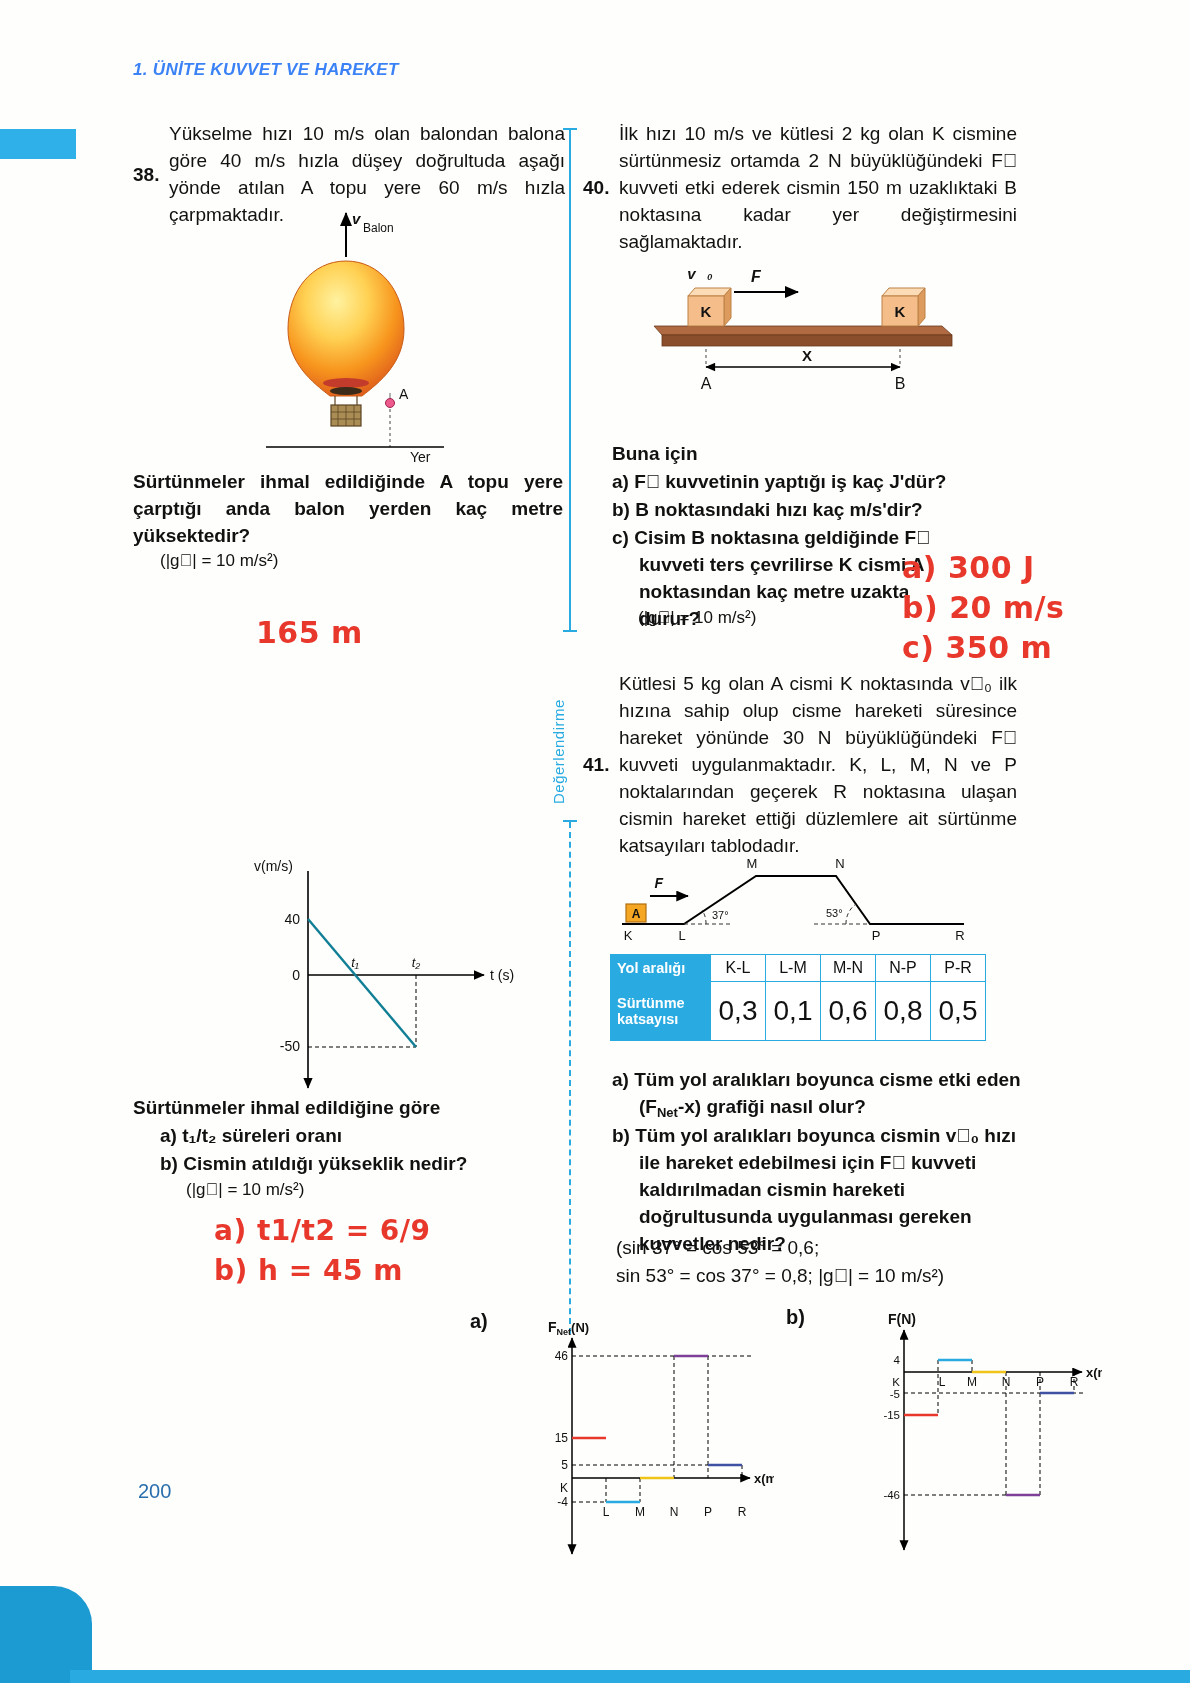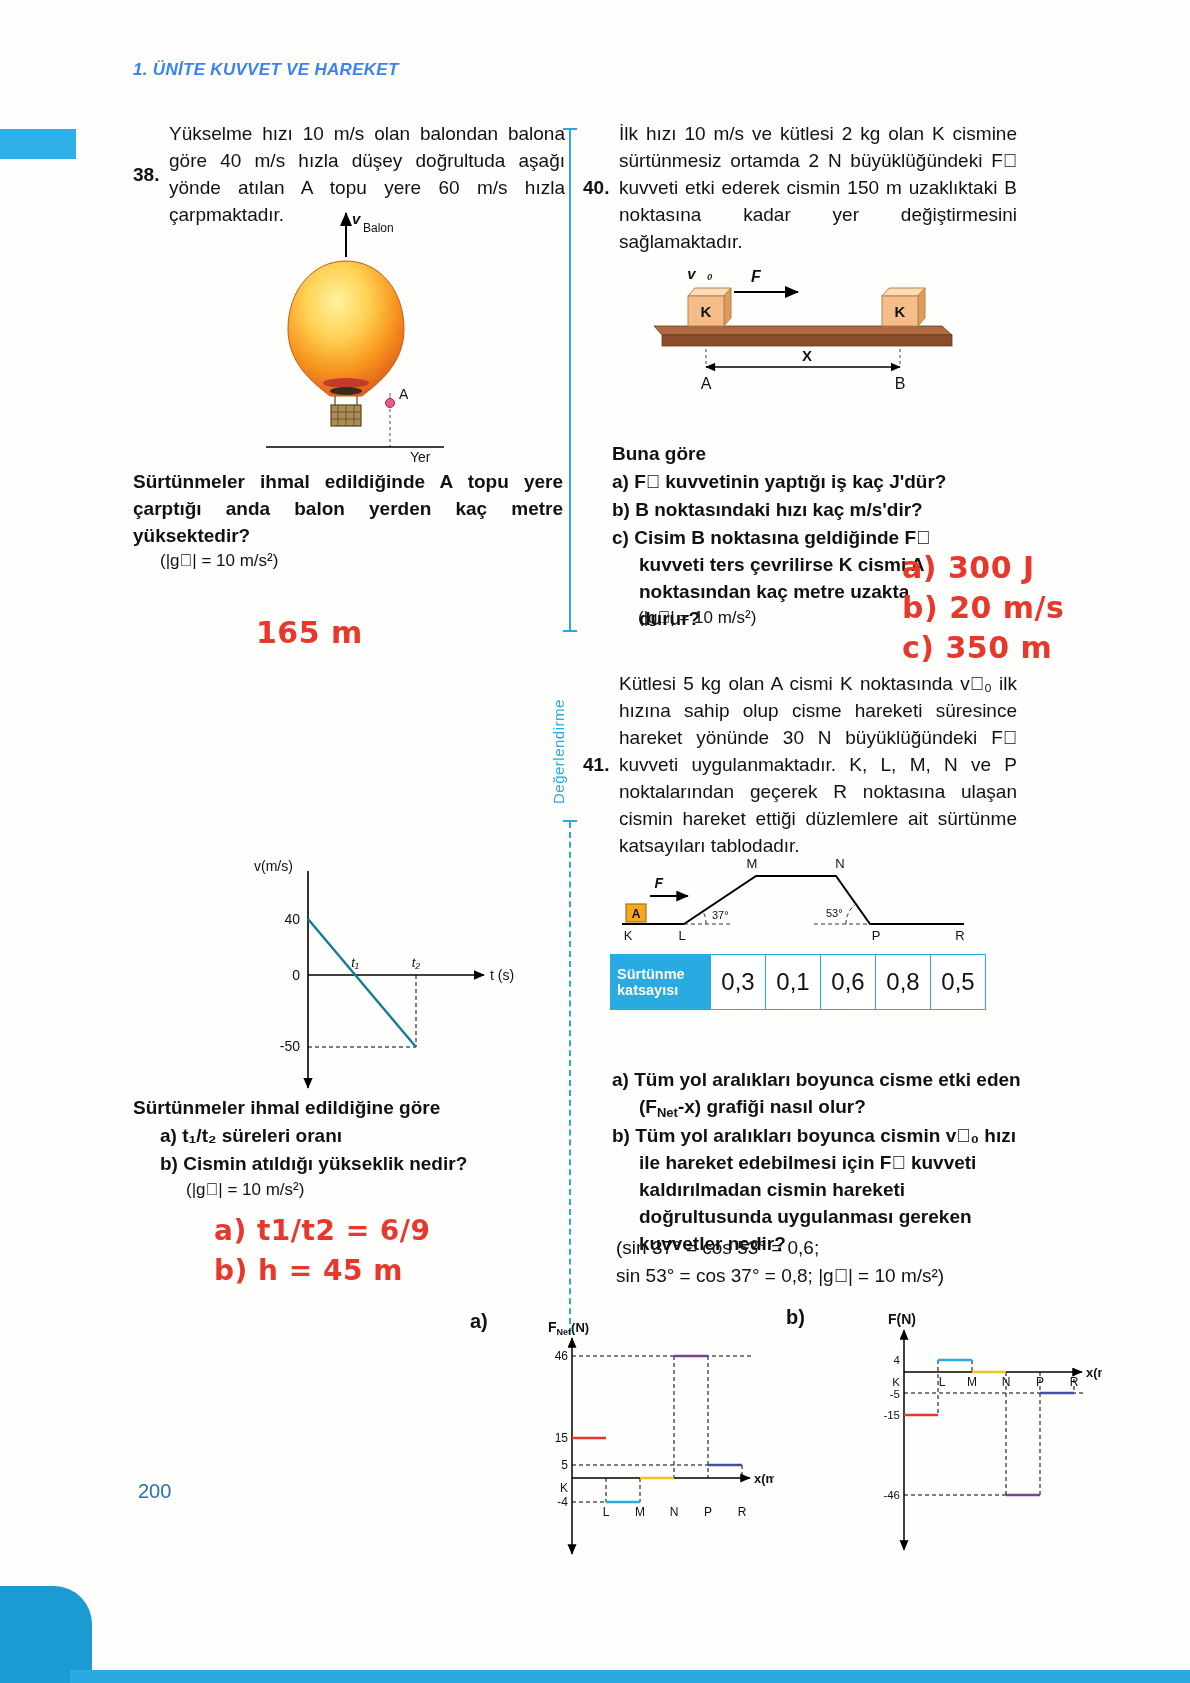--- a/index.html
+++ b/index.html
@@ -24,21 +24,21 @@
   .corner { background:#1c9ad2; border-top-right-radius:38px; }
   .strip { background:#29abe2; }
   .page-num { font-size:20px; color:#2a6fad; }
   .glabel { font-size:20px; font-weight:700; }
   .subsc { font-size:13px; vertical-align:-4px; }
   .ftable { border-collapse:collapse; table-layout:fixed; }
   .ftable th, .ftable td { border:1.6px solid #29abe2; }
   .ftable th { background:#29abe2; color:#fff; font-size:14.5px; font-weight:700; text-align:left; padding:4px 6px; }
   .ftable td { text-align:center; background:#fff; }
   .r1 td { font-size:16px; padding:4px 0; }
-  .r2 td { font-size:24px; padding:13px 0;text-align:center; }
+  .r2 td { font-size:28px; padding:13px 0;text-align:center; }
   svg text { font-family:"Liberation Sans", sans-serif; fill:#111; }
 </style>
 </head>
 <body>
 
 <div id="page">
 
   <div class="abs tabmark" style="left:0;top:129px;width:76px;height:30px"></div>
   <div class="abs header-text" style="left:133px;top:60px">1. ÜNİTE   KUVVET VE HAREKET</div>
 
@@ -156,21 +156,21 @@
     <g stroke="#444" stroke-width="1" stroke-dasharray="3 3">
       <line x1="64" y1="103" x2="64" y2="121"></line>
       <line x1="258" y1="103" x2="258" y2="121"></line>
     </g>
     <line x1="64" y1="121" x2="258" y2="121" stroke="#000" stroke-width="1.4" marker-start="url(#ar40L)" marker-end="url(#ar40)"></line>
     <text x="165" y="115" font-size="15" font-weight="bold" text-anchor="middle">X</text>
     <text x="64" y="143" font-size="16" text-anchor="middle">A</text>
     <text x="258" y="143" font-size="16" text-anchor="middle">B</text>
   </svg>
 
-  <div class="abs boldtext" style="left:612px;top:440px">Buna göre</div>
+  <div class="abs boldtext" style="left:612px;top:440px">Buna için</div>
   <div class="abs item" style="left:612px;top:468px;width:410px">a)  F⃗ kuvvetinin yaptığı iş kaç J'dür?</div>
   <div class="abs item" style="left:612px;top:496px;width:410px">b)  B noktasındaki hızı kaç m/s'dir?</div>
   <div class="abs item" style="left:612px;top:524px;width:336px">c)  Cisim B noktasına geldiğinde F⃗ kuvveti ters çevrilirse K cismi A noktasından kaç metre uzakta durur?</div>
   <div class="abs gform" style="left:638px;top:608px">(|g⃗| = 10 m/s²)</div>
   <div class="abs ans ans-big" style="left:902px;top:550px">a) 300 J</div>
   <div class="abs ans ans-big" style="left:902px;top:590px">b) 20 m/s</div>
   <div class="abs ans ans-big" style="left:902px;top:630px">c) 350 m</div>
 
   <div class="abs para" style="left:583px;top:670px;width:434px">
     <span class="qnum">41.</span>
@@ -207,20 +207,28 @@
   <table class="abs ftable" style="left:610px;top:954px">
     <colgroup>
         <col style="width:100px">
         <col style="width:55px">
         <col style="width:55px">
         <col style="width:55px">
         <col style="width:55px">
         <col style="width:55px">
       </colgroup>
     <tbody>
+      <tr class="r1">
+        <th>Yol aralığı</th>
+        <td>K-L</td>
+        <td>L-M</td>
+        <td>M-N</td>
+        <td>N-P</td>
+        <td>P-R</td>
+      </tr>
       <tr class="r2">
         <th>Sürtünme katsayısı</th>
         <td>0,3</td>
         <td>0,1</td>
         <td>0,6</td>
         <td>0,8</td>
         <td>0,5</td>
       </tr>
     </tbody>
   </table>

